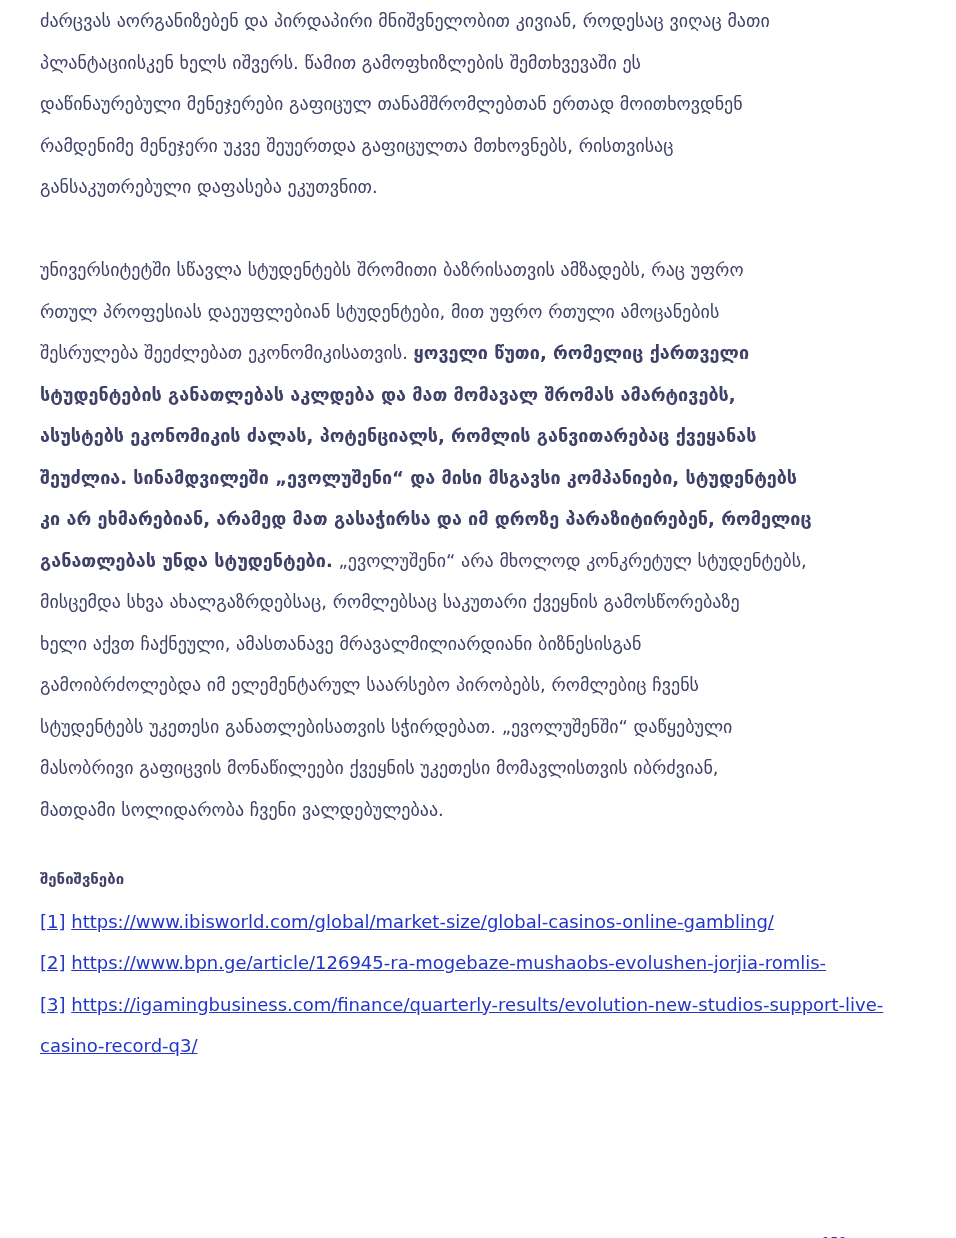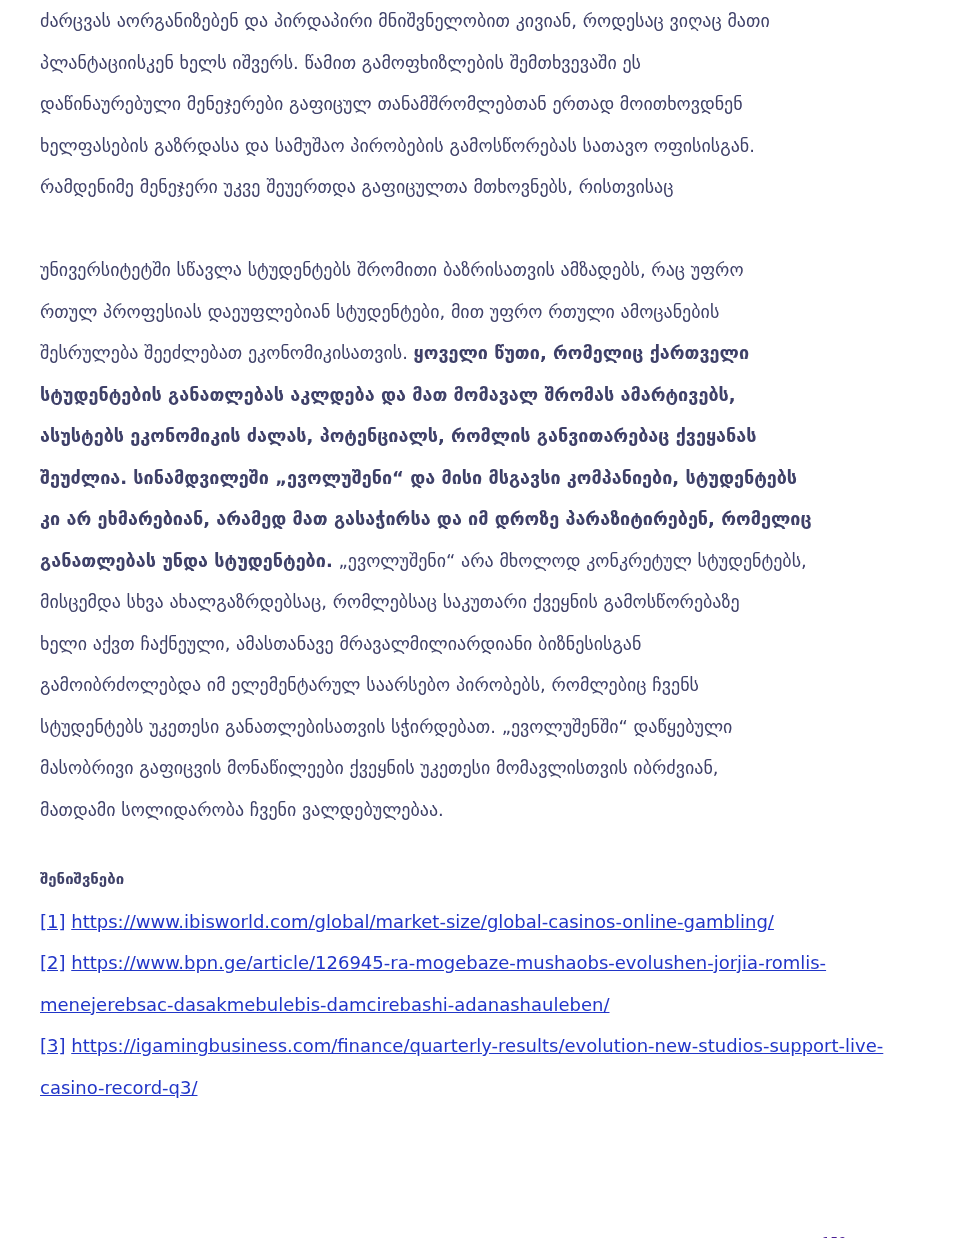--- a/index.html
+++ b/index.html
@@ -63,22 +63,22 @@
 </head>
 <body>
 
 <main class="page">
   <div class="content">
     <section id="paragraphs">
         <p class="para">
           <span class="line"><span class="seg">ძარცვას აორგანიზებენ და პირდაპირი მნიშვნელობით კივიან, როდესაც ვიღაც მათი</span></span>
           <span class="line"><span class="seg">პლანტაციისკენ ხელს იშვერს. წამით გამოფხიზლების შემთხვევაში ეს</span></span>
           <span class="line"><span class="seg">დაწინაურებული მენეჯერები გაფიცულ თანამშრომლებთან ერთად მოითხოვდნენ</span></span>
-          <span class="line"><span class="seg">ხელფასების გაზრდასა და სამუშაო პირობების გამოსწორებას სათავო ოფისისგან.</span></span>
           <span class="line"><span class="seg">რამდენიმე მენეჯერი უკვე შეუერთდა გაფიცულთა მთხოვნებს, რისთვისაც</span></span>
+          <span class="line"><span class="seg">განსაკუთრებული დაფასება ეკუთვნით.</span></span>
         </p>
         <p class="para">
           <span class="line"><span class="seg">უნივერსიტეტში სწავლა სტუდენტებს შრომითი ბაზრისათვის ამზადებს, რაც უფრო</span></span>
           <span class="line"><span class="seg">რთულ პროფესიას დაეუფლებიან სტუდენტები, მით უფრო რთული ამოცანების</span></span>
           <span class="line"><span class="seg">შესრულება შეეძლებათ ეკონომიკისათვის. </span><span class="seg bold">ყოველი წუთი, რომელიც ქართველი</span></span>
           <span class="line"><span class="seg bold">სტუდენტების განათლებას აკლდება და მათ მომავალ შრომას ამარტივებს,</span></span>
           <span class="line"><span class="seg bold">ასუსტებს ეკონომიკის ძალას, პოტენციალს, რომლის განვითარებაც ქვეყანას</span></span>
           <span class="line"><span class="seg bold">შეუძლია. სინამდვილეში „ევოლუშენი“ და მისი მსგავსი კომპანიები, სტუდენტებს</span></span>
           <span class="line"><span class="seg bold">კი არ ეხმარებიან, არამედ მათ გასაჭირსა და იმ დროზე პარაზიტირებენ, რომელიც</span></span>
           <span class="line"><span class="seg bold">განათლებას უნდა სტუდენტები.</span><span class="seg"> „ევოლუშენი“ არა მხოლოდ კონკრეტულ სტუდენტებს,</span></span>
@@ -87,19 +87,18 @@
           <span class="line"><span class="seg">გამოიბრძოლებდა იმ ელემენტარულ საარსებო პირობებს, რომლებიც ჩვენს</span></span>
           <span class="line"><span class="seg">სტუდენტებს უკეთესი განათლებისათვის სჭირდებათ. „ევოლუშენში“ დაწყებული</span></span>
           <span class="line"><span class="seg">მასობრივი გაფიცვის მონაწილეები ქვეყნის უკეთესი მომავლისთვის იბრძვიან,</span></span>
           <span class="line"><span class="seg">მათდამი სოლიდარობა ჩვენი ვალდებულებაა.</span></span>
         </p>
       </section>
     <h2 class="notes-heading">შენიშვნები</h2>
     <section id="references" class="references">
         <div class="line ref-line"><a class="link">[1]</a> <a class="link">https://www.ibisworld.com/global/market-size/global-casinos-online-gambling/</a></div>
         <div class="line ref-line"><a class="link">[2]</a> <a class="link">https://www.bpn.ge/article/126945-ra-mogebaze-mushaobs-evolushen-jorjia-romlis-</a></div>
-        <div class="line ref-line"><a class="link">menejerebsac-dasakmebulebis-damcirebashi-adanashauleben/</a></div>
         <div class="line ref-line"><a class="link">[3]</a> <a class="link">https://igamingbusiness.com/finance/quarterly-results/evolution-new-studios-support-live-</a></div>
         <div class="line ref-line"><a class="link">casino-record-q3/</a></div>
       </section>
   </div>
   <span class="page-number">159</span>
 </main>
 
 </body></html>

